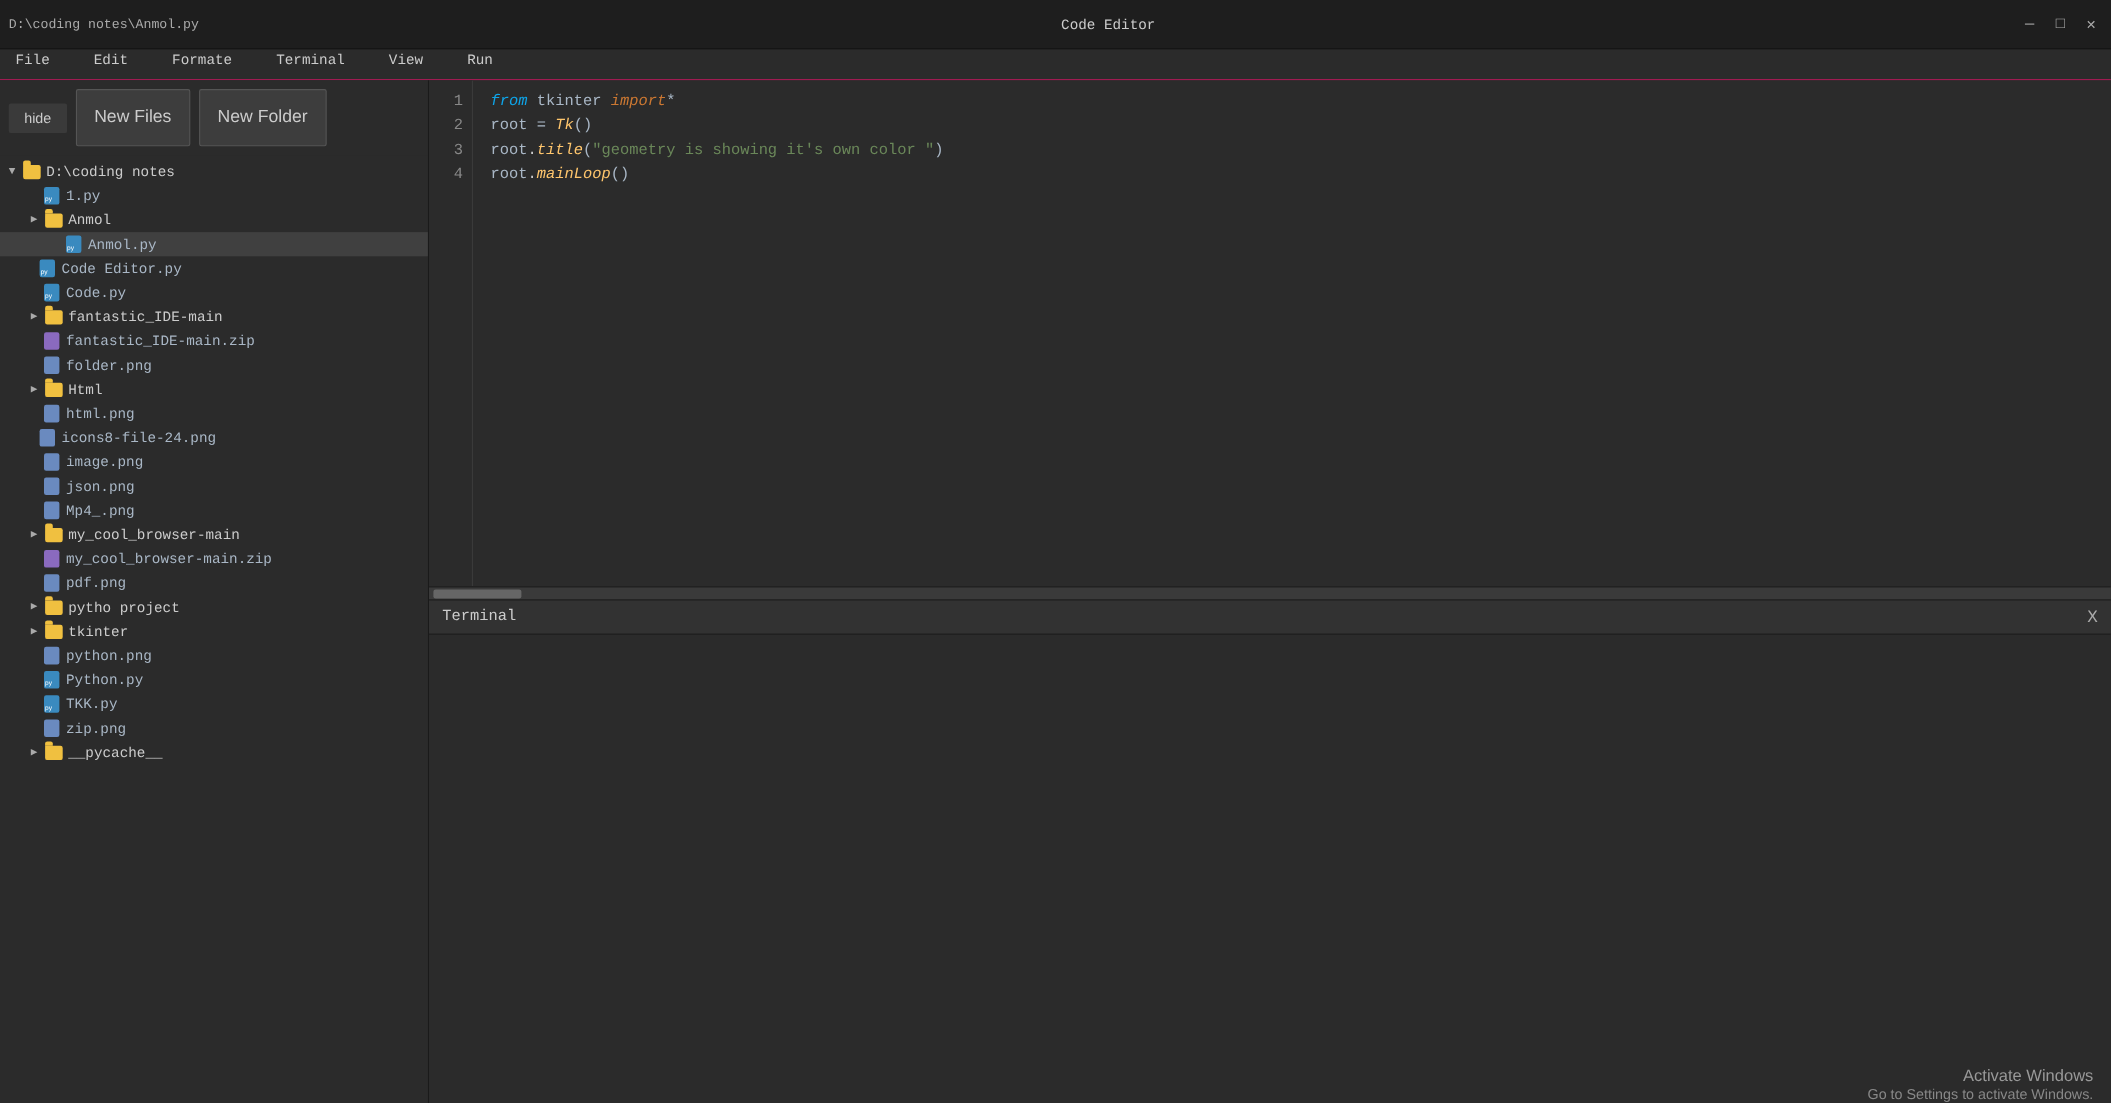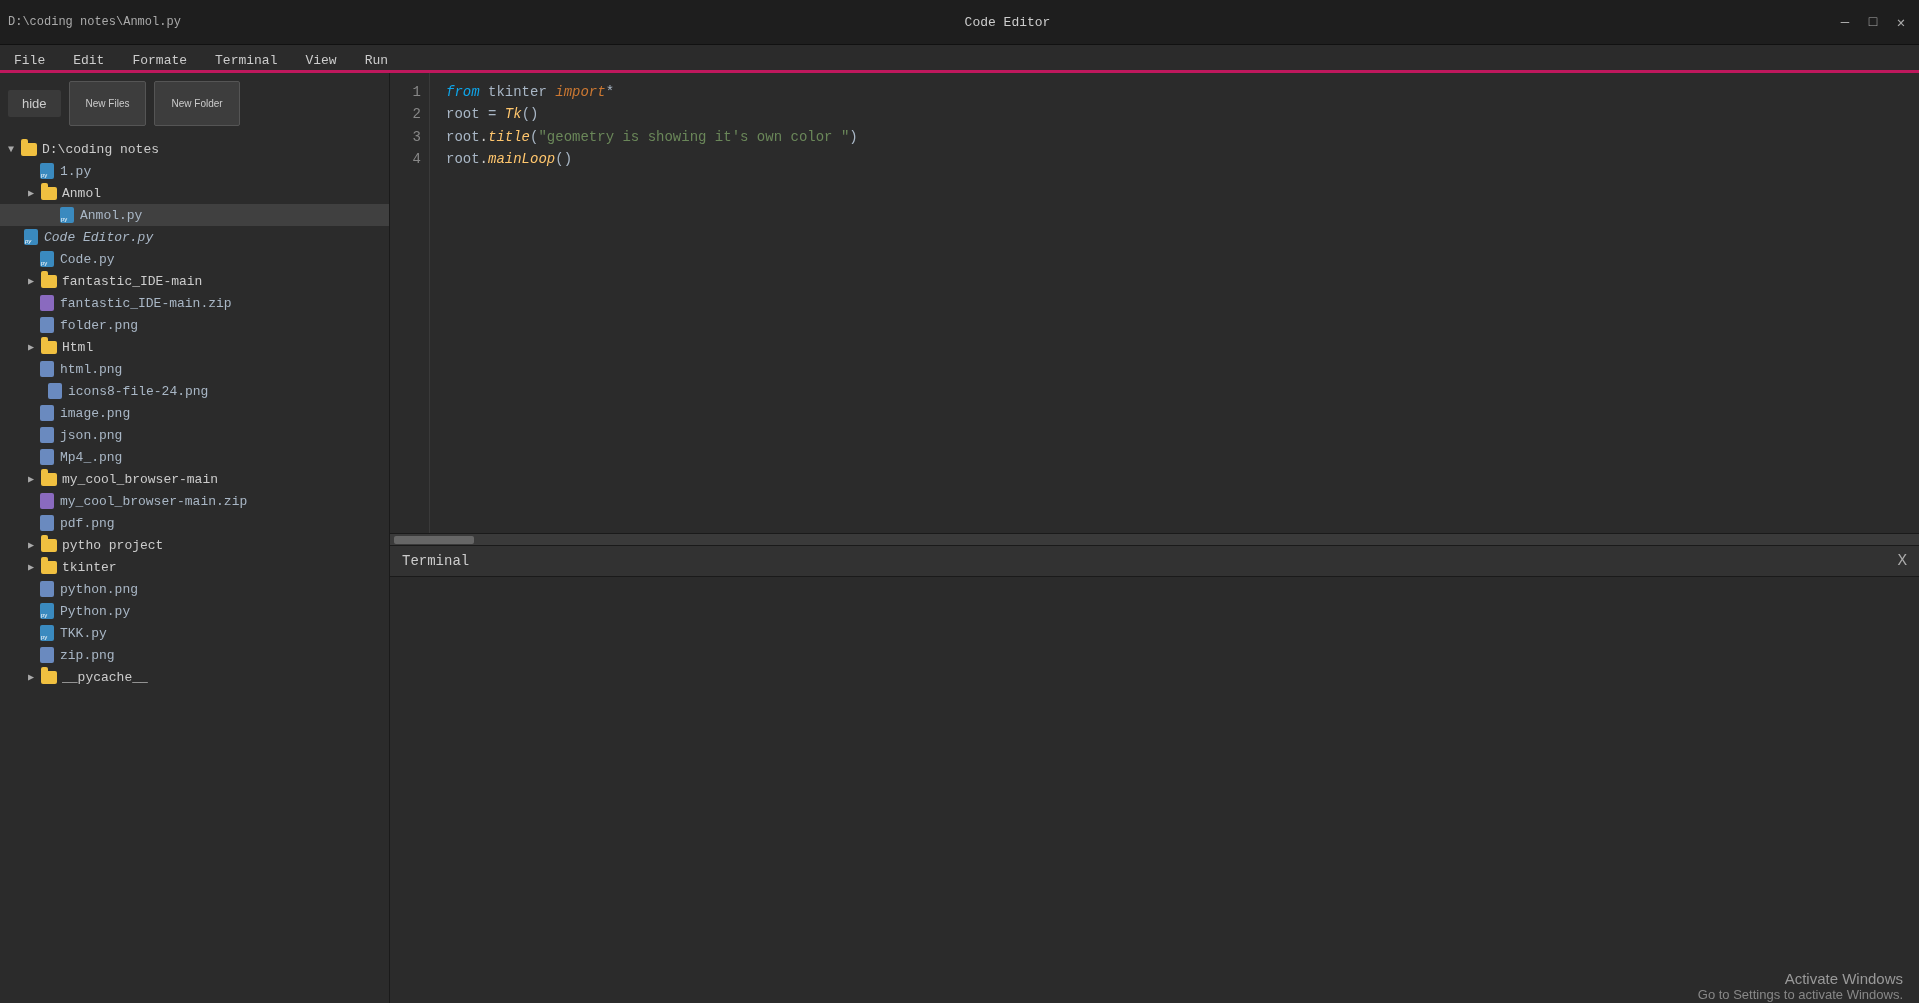--- a/index.html
+++ b/index.html
@@ -45,24 +45,24 @@
       cursor: pointer;
       width: 20px;
       text-align: center;
     }
 
     
     #menubar {
       height: 28px;
       background: #2b2b2b;
       display: flex;
-      align-items: flex-end;
+      align-items: flex-start;
       padding: 0 8px;
-      gap: 16px;
-      border-bottom: 3px solid #be185d;
+      gap: 28px;
+      border-bottom: 1px solid #be185d;
     }
     .menu-item {
       font-size: 13px;
       color: #ccc;
       cursor: pointer;
       padding: 2px 6px;
     }
 
     
     #main-layout {
@@ -94,21 +94,21 @@
       padding: 6px 14px;
       font-size: 13px;
       cursor: pointer;
       border-radius: 2px;
     }
     .sidebar-action-btn {
       background: #3d3d3d;
       color: #ccc;
       border: 1px solid #555;
       padding: 16px 16px;
-      font-size: 10px;
+      font-size: 16px;
       cursor: pointer;
       border-radius: 2px;
     }
 
     #file-tree-container {
       flex: 1;
       overflow-y: auto;
       background: #2b2b2b;
       padding: 4px 0;
     }
@@ -379,21 +379,21 @@
       </div>
 
       <div class="tree-item selected" style="padding-left:44px;">
         <span class="tree-arrow-spacer"></span>
         <span class="tree-icon">
             <div class="py-icon"></div>
           </span>
         <span style="color:#a9b7c6;">Anmol.py</span>
       </div>
 
-      <div class="tree-item" style="padding-left:8px;font-style:italic;">
+      <div class="tree-item" style="padding-left:20px;">
         <span class="tree-arrow-spacer"></span>
         <span class="tree-icon">
             <div class="py-icon"></div>
           </span>
         <span style="color:#a9b7c6;">Code Editor.py</span>
       </div>
 
       <div class="tree-item" style="padding-left:24px;align-items:center;">
         <span class="tree-arrow-spacer"></span>
         <span class="tree-icon">
@@ -436,21 +436,21 @@
       </div>
 
       <div class="tree-item" style="padding-left:24px;">
         <span class="tree-arrow-spacer"></span>
         <span class="tree-icon">
             <div class="png-icon"></div>
           </span>
         <span style="color:#a9b7c6;">html.png</span>
       </div>
 
-      <div class="tree-item" style="padding-left:32px;align-items:center;">
+      <div class="tree-item" style="padding-left:20px;align-items:center;">
         <span class="tree-arrow-spacer"></span>
         <span class="tree-icon">
             <div class="png-icon"></div>
           </span>
         <span style="color:#a9b7c6;">icons8-file-24.png</span>
       </div>
 
 
       <div class="tree-item" style="padding-left:24px;">
         <span class="tree-arrow-spacer"></span>

